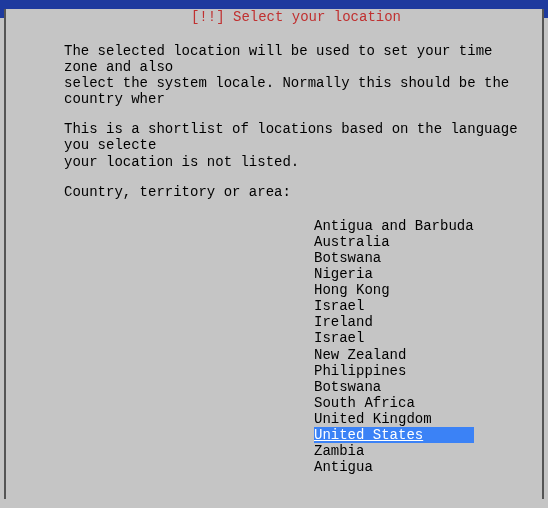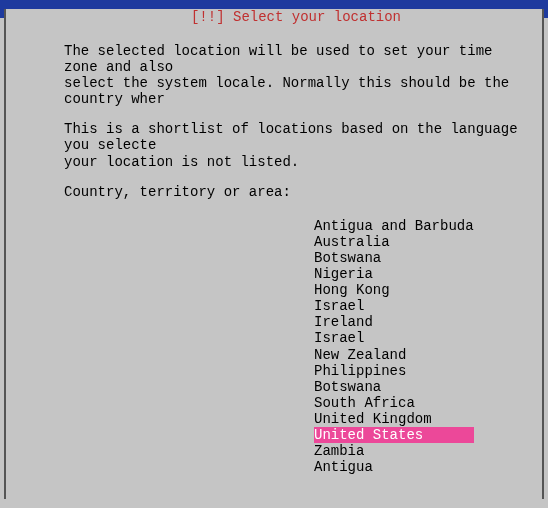--- a/index.html
+++ b/index.html
@@ -54,25 +54,26 @@
     .list {
       margin-left: 250px;
       margin-top: 18px;
     }
     .list-item {
       line-height: 1.15;
       white-space: pre;
       cursor: pointer;
     }
     .list-item.selected {
-      background: #ec4899;
+      background: #3b82f6;
       color: #fff;
       display: inline-block;
       padding-right: 8px;
       min-width: 160px;
+      text-decoration: underline;
     }
   </style>
 </head>
 <body>
 
 <div class="blue-bar"></div>
 
 <div class="dialog">
   <div class="title-row">
     <span class="title-text">[!!] Select your location</span>

